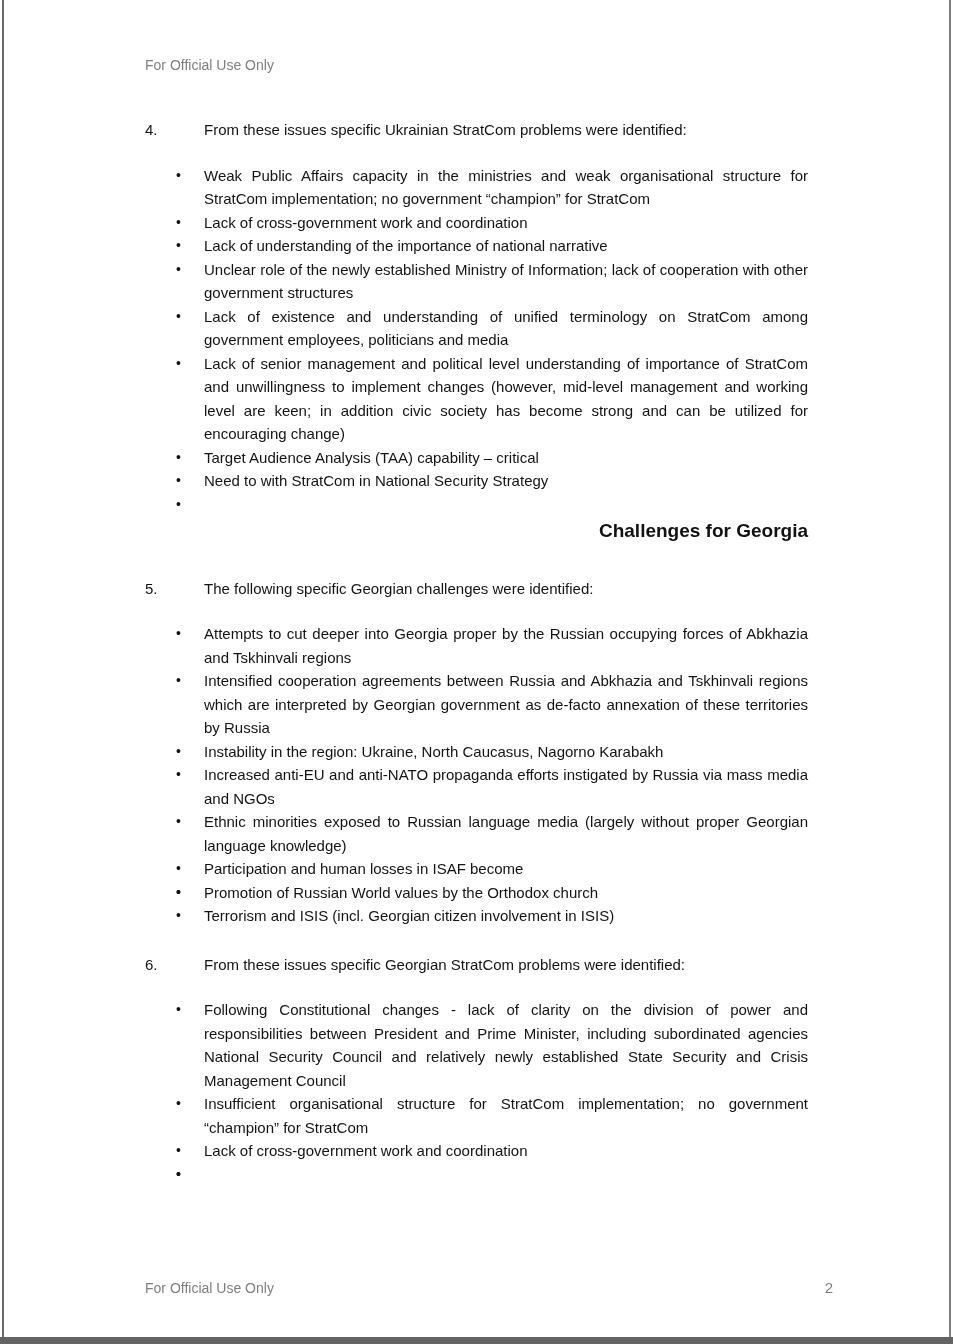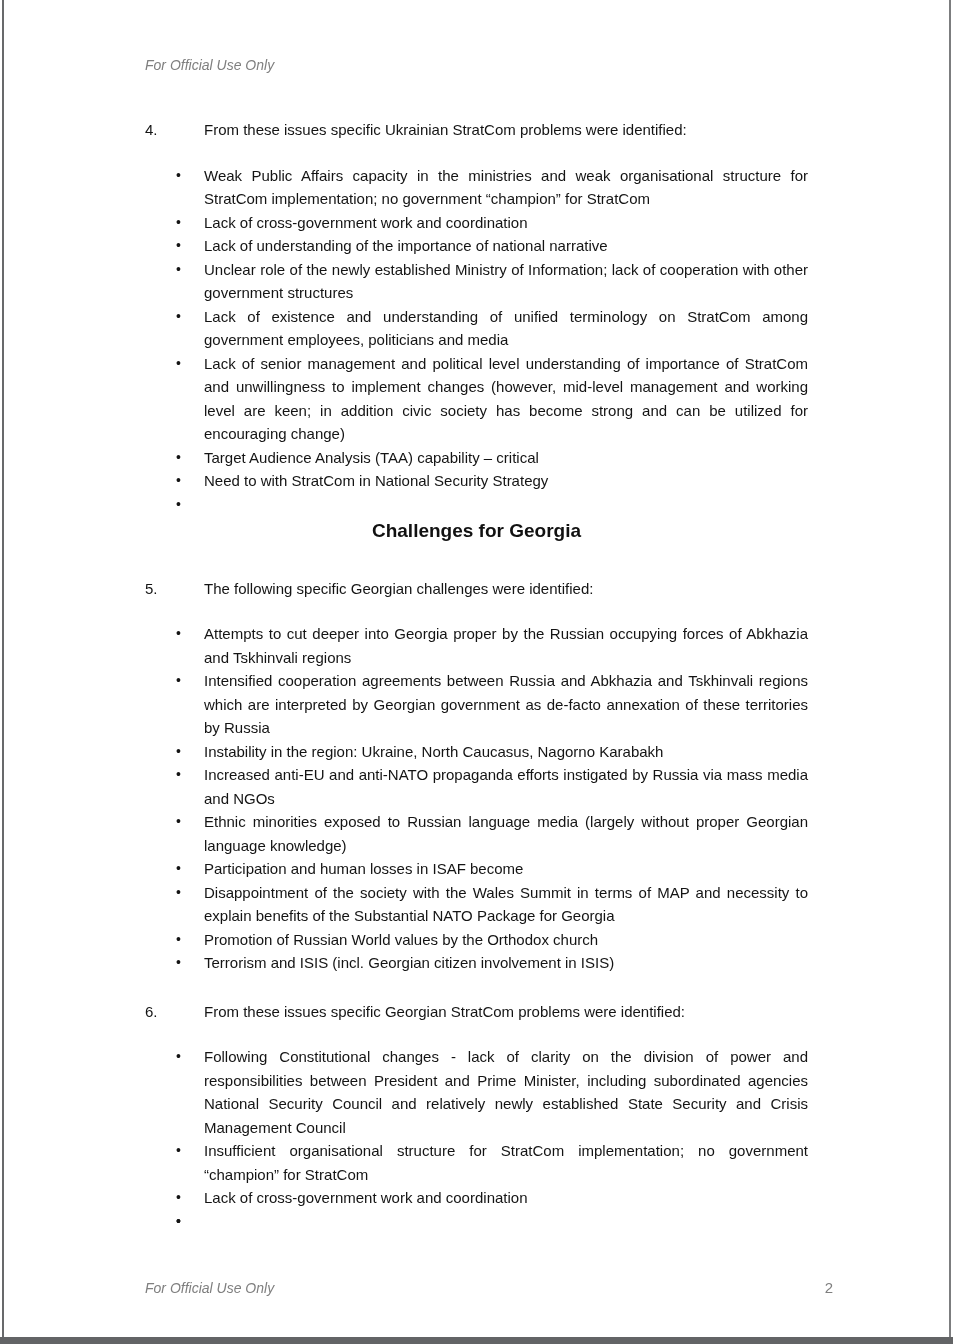--- a/index.html
+++ b/index.html
@@ -19,21 +19,20 @@
   .content {
     position: absolute;
     left: 145px;
     width: 663px;
     top: 0;
     font-size: 15px;
     line-height: 23.5px;
   }
   .muted {
     color: #7f7f7f;
-    font-style: italic;
     font-size: 14px;
     line-height: 18px;
   }
   .doc-header { margin-top: 56px; }
 
   .numbered-para { position: relative; padding-left: 59px; }
   .numbered-para .num { position: absolute; left: 0; top: 0; }
   .p4 { margin-top: 44px; }
   .p5 { margin-top: 34px; }
   .p6 { margin-top: 25px; }
@@ -49,21 +48,21 @@
     position: absolute; left: 31px; top: 0;
     font-size: 14px;
   }
 
   h1.section-heading {
     margin: 26px 0 0 0;
     font-size: 19px;
     line-height: 24px;
     font-weight: bold;
     color: #111111;
-    text-align: center;
+    text-align: right;
   }
 
   .doc-footer {
     position: absolute;
     left: 145px;
     right: 120px;
     top: 1279px;
     display: flex;
     justify-content: space-between;
     align-items: baseline;
@@ -109,21 +108,21 @@
     <span>The following specific Georgian challenges were identified:</span>
   </div>
 
   <ul class="bullets">
     <li><span class="marker">•</span><span>Attempts to cut deeper into Georgia proper by the Russian occupying forces of Abkhazia and Tskhinvali regions</span></li>
     <li><span class="marker">•</span><span>Intensified cooperation agreements between Russia and Abkhazia and Tskhinvali regions which are interpreted by Georgian government as de-facto annexation of these territories by Russia</span></li>
     <li><span class="marker">•</span><span>Instability in the region: Ukraine, North Caucasus, Nagorno Karabakh</span></li>
     <li><span class="marker">•</span><span>Increased anti-EU and anti-NATO propaganda efforts instigated by Russia via mass media and NGOs</span></li>
     <li><span class="marker">•</span><span>Ethnic minorities exposed to Russian language media (largely without proper Georgian language knowledge)</span></li>
     <li><span class="marker">•</span><span>Participation and human losses in ISAF become</span></li>
-    <li><span class="marker">•</span><span>Disappointment of the society with the Wales Summit in terms of MAP and necessity to explain benefits of the Substantial NATO Package for Georgia</span></li>
+    <li><span class="marker">•</span></li>
     <li><span class="marker">•</span><span>Promotion of Russian World values by the Orthodox church</span></li>
     <li><span class="marker">•</span><span>Terrorism and ISIS (incl. Georgian citizen involvement in ISIS)</span></li>
   </ul>
 
   <div class="numbered-para p6">
     <span class="num">6.</span>
     <span>From these issues specific Georgian StratCom problems were identified:</span>
   </div>
 
   <ul class="bullets">

